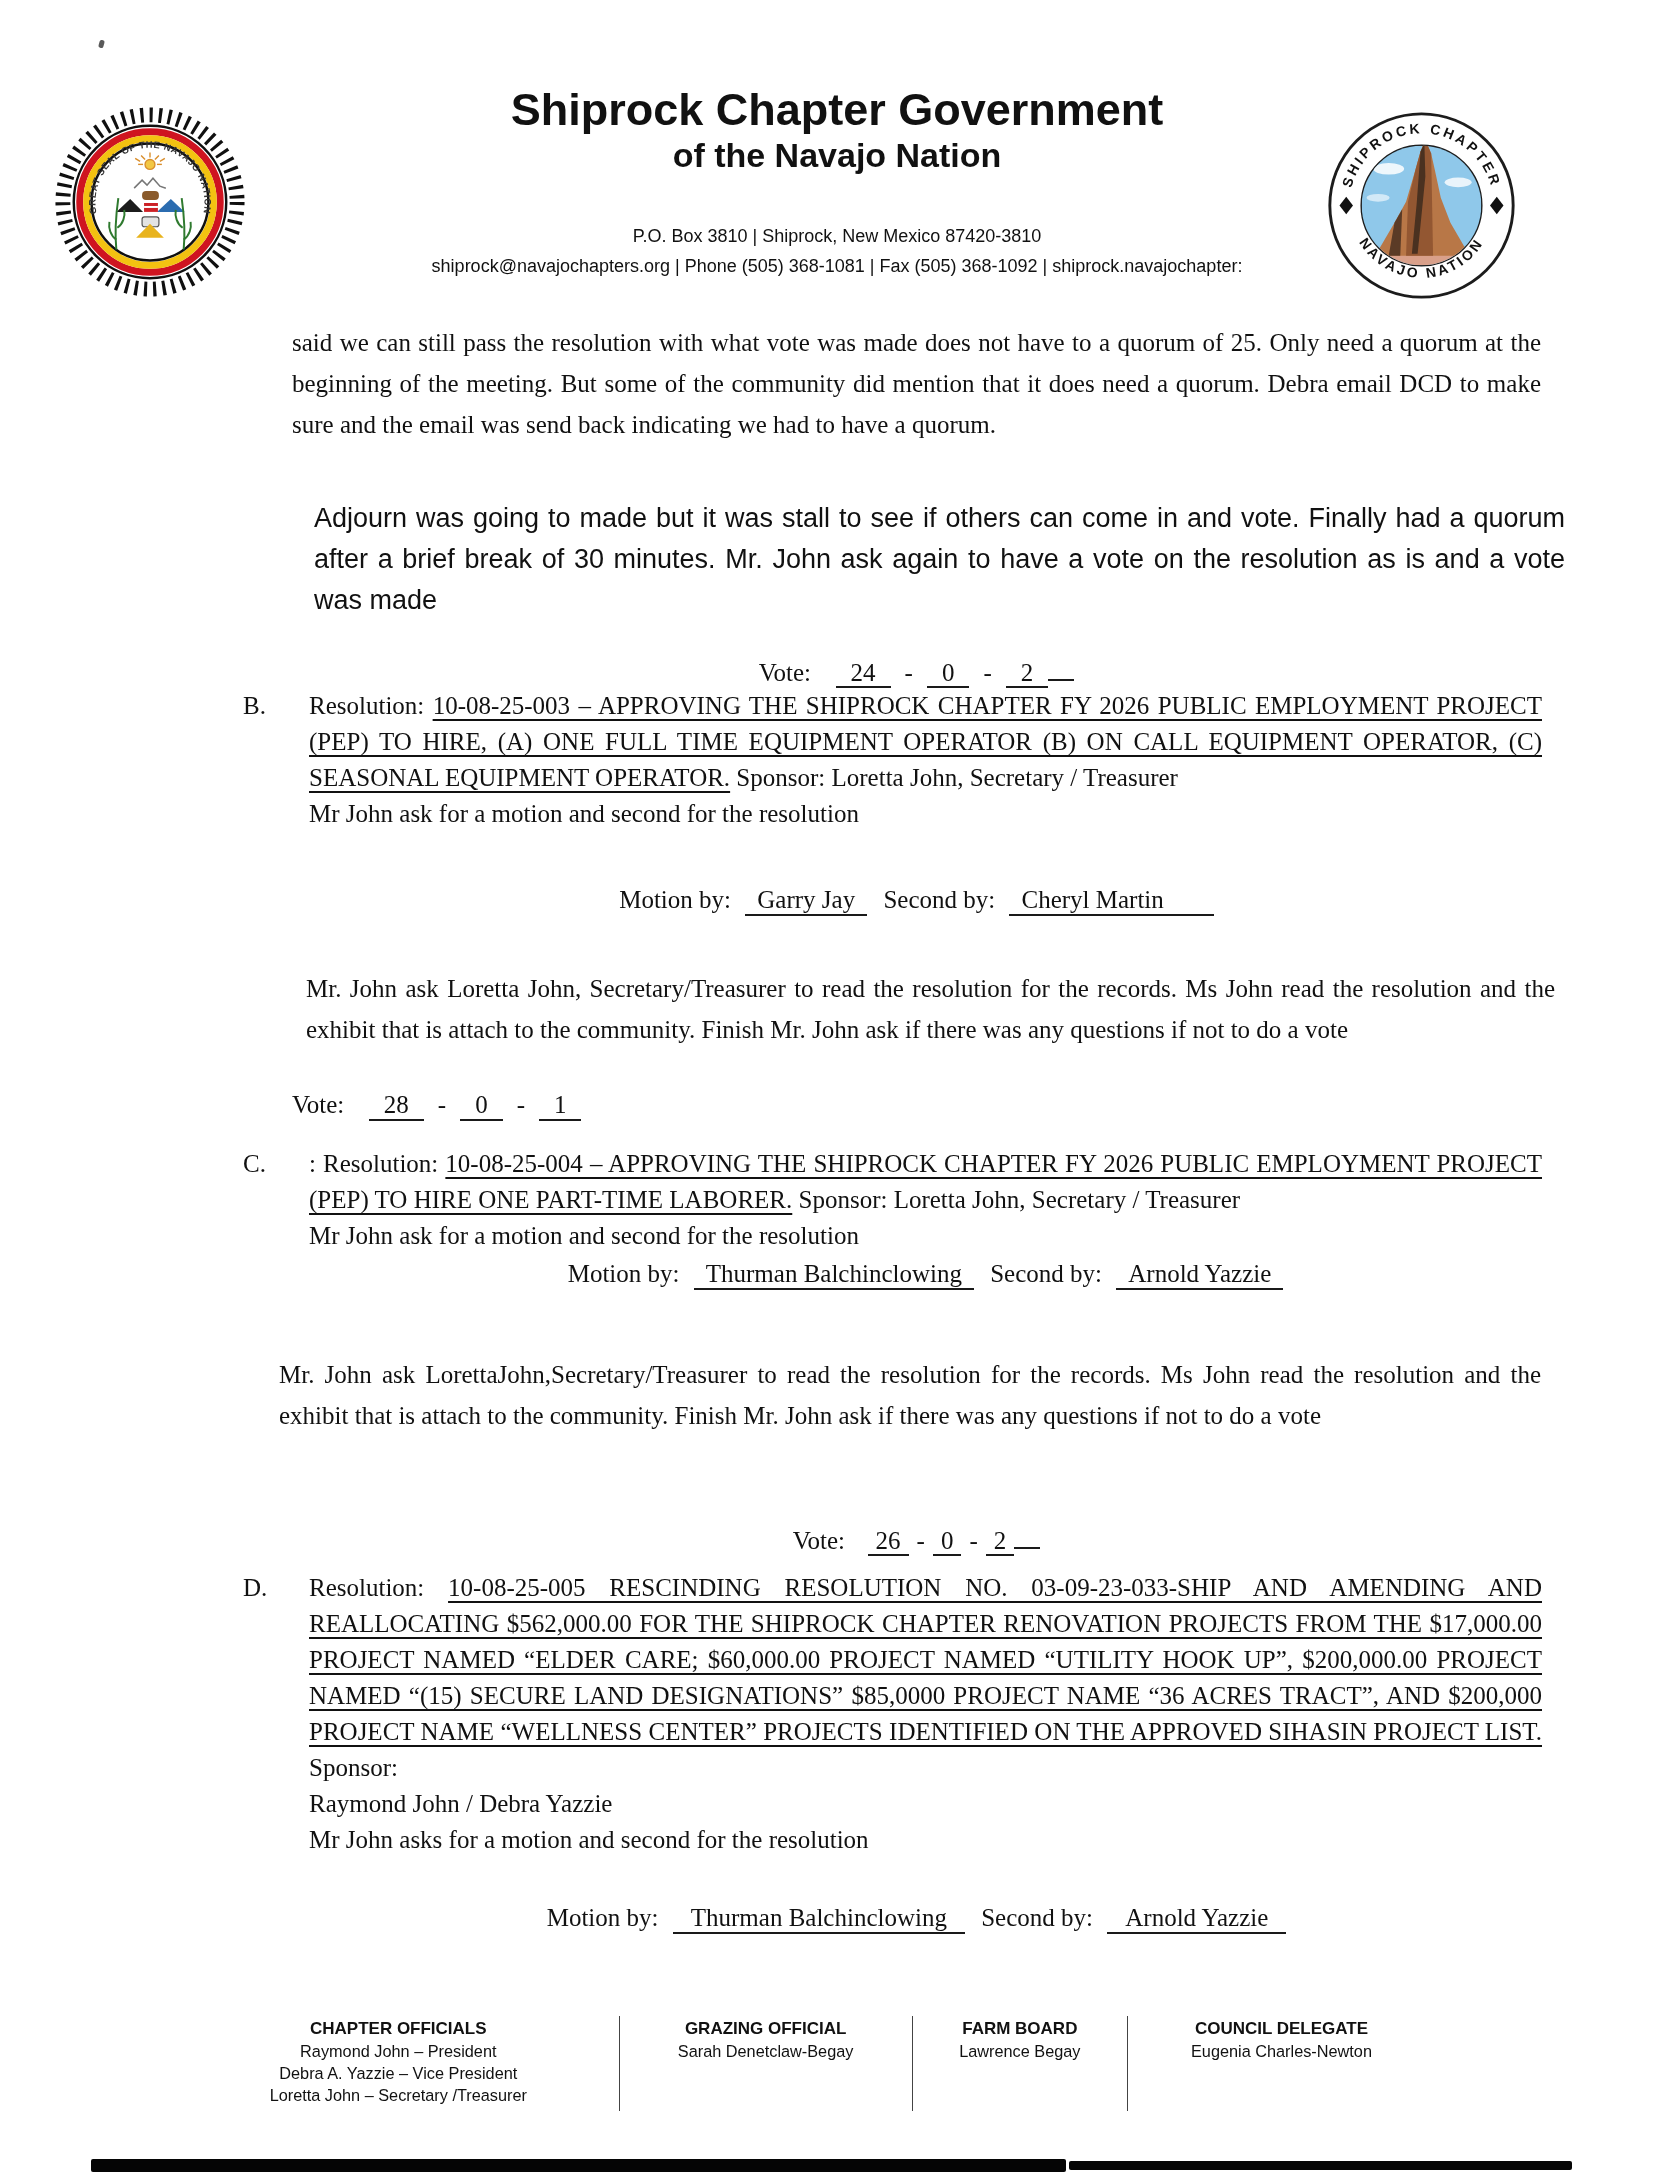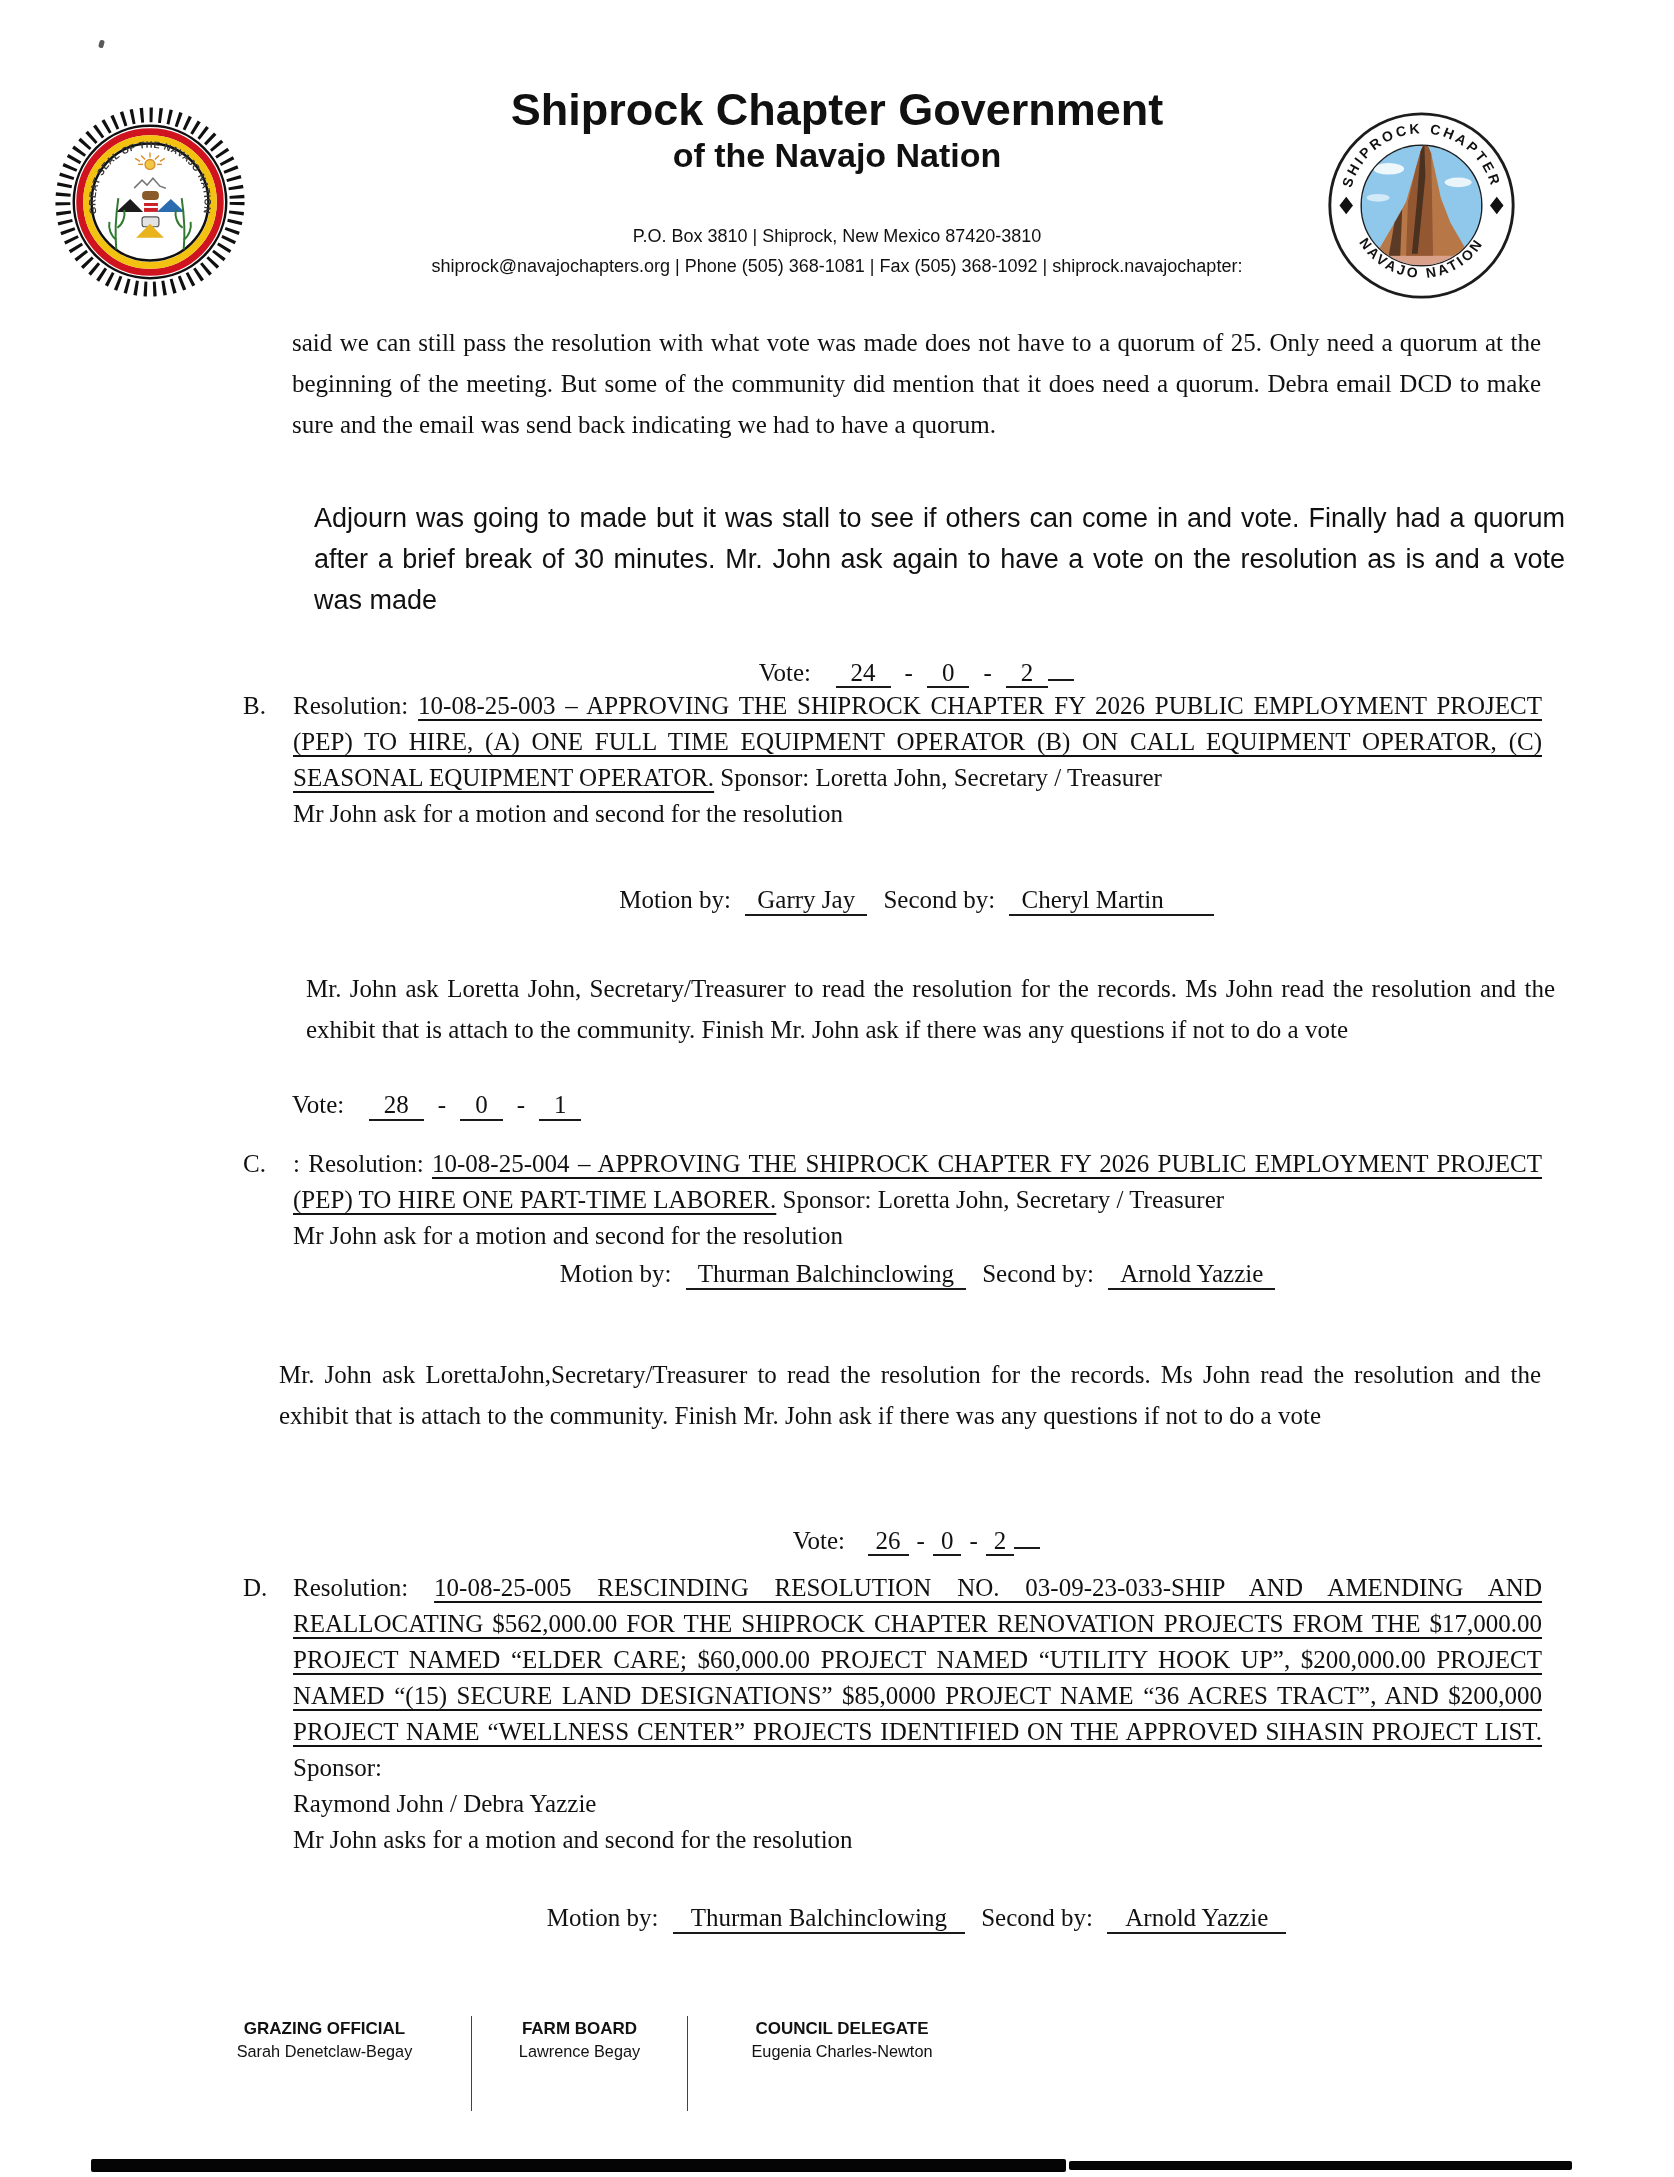--- a/index.html
+++ b/index.html
@@ -12,21 +12,21 @@
   .ctr{text-align:center;}
   .lh-para{line-height:41px;}
   .lh-tight{line-height:36px;}
   .u{text-decoration:underline;text-decoration-thickness:2px;text-underline-offset:5px;}
   .blank{border-bottom:2px solid #1a1a1a;padding:0 12px;display:inline-block;line-height:1.1;}
   .vote-num{border-bottom:2px solid #1a1a1a;padding:0 15px;display:inline-block;line-height:1.1;}
   .vote-dash{margin:0 14px;}
   .vote-tail{display:inline-block;width:26px;border-bottom:2px solid #1a1a1a;height:1.1em;}
   .sect-row{display:flex;}
   .sect-label{flex:0 0 50px;width:50px;}
-  .sect-body{flex:1;}
+  .sect-body{flex:1;margin-left:16px;}
   .title-big{font-weight:bold;font-size:45px;line-height:50px;}
   .title-sub{font-weight:bold;font-size:34px;line-height:40px;}
   .hdr-small{font-size:18px;line-height:30px;}
   .footer-wrap{display:flex;font-family:"Liberation Sans",sans-serif;}
   .fcol{text-align:center;padding-top:2px;}
   .fcol-divider{border-right:1.5px solid #444;}
   .fcol .ftitle{font-weight:bold;font-size:17px;line-height:22px;}
   .fcol .fline{font-size:16.3px;line-height:22px;}
   .bar{position:absolute;background:#050505;border-radius:2px;}
   .speck{position:absolute;background:#5a5a5a;border-radius:2px;}
@@ -205,20 +205,26 @@
   </div>
 
   <div class="abs serif ctr" style="left:292px;top:1904px;width:1249px;">
     <span>Motion by:</span>
     <span class="blank" style="margin:0 10px 0 8px;padding:0 18px;">Thurman Balchinclowing</span>
     <span>Second by:</span>
     <span class="blank" style="margin-left:8px;padding:0 18px;">Arnold Yazzie</span>
   </div>
 
   <div class="abs footer-wrap" style="left:178px;top:2016px;width:1257px;height:95px;">
+    <div class="fcol fcol-divider" style="width:442px;">
+      <div class="ftitle">CHAPTER OFFICIALS</div>
+      <div class="fline">Raymond John – President</div>
+      <div class="fline">Debra A. Yazzie – Vice President</div>
+      <div class="fline">Loretta John – Secretary /Treasurer</div>
+    </div>
     <div class="fcol fcol-divider" style="width:293px;">
       <div class="ftitle">GRAZING OFFICIAL</div>
       <div class="fline">Sarah Denetclaw-Begay</div>
     </div>
     <div class="fcol fcol-divider" style="width:215px;">
       <div class="ftitle">FARM BOARD</div>
       <div class="fline">Lawrence Begay</div>
     </div>
     <div class="fcol" style="width:308px;">
       <div class="ftitle">COUNCIL DELEGATE</div>

